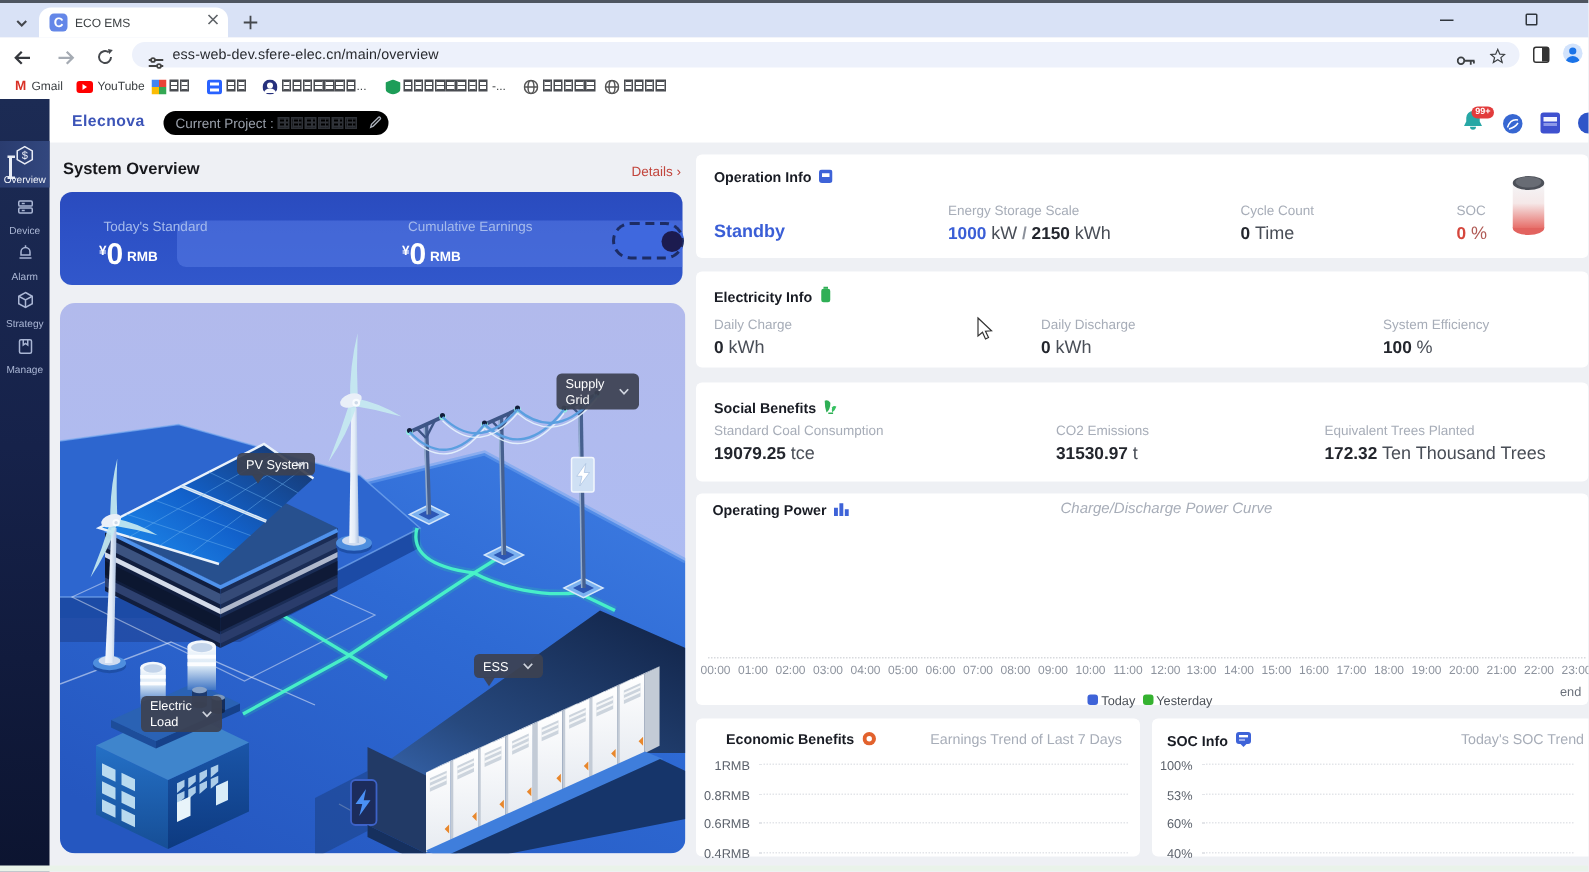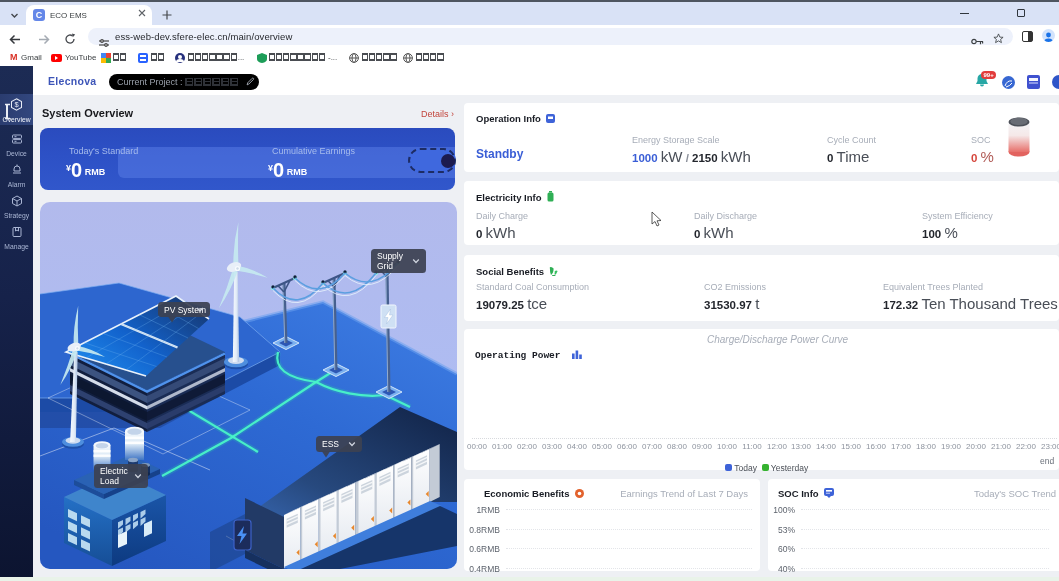--- a/index.html
+++ b/index.html
@@ -43,21 +43,21 @@
   .yen { font-size:9px; font-weight:bold; vertical-align:6px;}
   .bignum { font-size:20px; font-weight:bold; }
   .rmb { font-size:9px; font-weight:bold; vertical-align:2px;}
   #toggle { left:368px; top:20px; width:48px; height:25px; border-radius:14px; background:#3f68de; border:2px dashed #1d2c64; }
   #togglecircle { left:31px; top:3.5px; width:14px; height:14px; border-radius:50%; background:#1c1b4f; }
   #illus { left:40px; top:202px; width:417px; height:367px; border-radius:10px; overflow:hidden; }
   
   .rtitle { font-size:9.5px; font-weight:bold; color:#191c24; white-space:nowrap; }
   .rlabel { font-size:9px; color:#a7adb8; white-space:nowrap; }
   .rval { font-size:11.5px; font-weight:bold; color:#23262d; white-space:nowrap; }
-  .runit { font-size:15px; font-weight:normal; color:#494e57; }
+  .runit { font-size:12px; font-weight:normal; color:#494e57; }
   .blue { color:#3a5ed6; }
   .red { color:#d5463c; }
   #opinfo { left:464px; top:103px; width:595px; height:69px; }
   #elinfo { left:464px; top:181px; width:595px; height:64px; }
   #soben  { left:464px; top:255px; width:595px; height:66px; }
   #oppow  { left:464px; top:329px; width:595px; height:141px; }
   #ecoben { left:464px; top:479px; width:296px; height:92px; }
   #socinfo{ left:768px; top:479px; width:299px; height:92px; }
   .cjk { display:inline-block; width:6.3px; height:7.5px; margin-right:0.8px; vertical-align:-0.5px;
          border:0.8px solid #4a4d52; background:repeating-linear-gradient(0deg,#4a4d52 0 0.8px,transparent 0.8px 2.6px); }
@@ -575,21 +575,21 @@
       </svg></span>
   <span class="abs rlabel" style="left:12px; top:27px;">Standard Coal Consumption</span>
   <span class="abs rval" style="left:12px; top:40px;">19079.25 <span class="runit">tce</span></span>
   <span class="abs rlabel" style="left:240px; top:27px;">CO2 Emissions</span>
   <span class="abs rval" style="left:240px; top:40px;">31530.97 <span class="runit">t</span></span>
   <span class="abs rlabel" style="left:419px; top:27px;">Equivalent Trees Planted</span>
   <span class="abs rval" style="left:419px; top:40px;">172.32 <span class="runit">Ten Thousand Trees</span></span>
 </div>
 
 <div class="abs card" id="oppow">
-  <span class="abs rtitle" style="left:11px; top:21px;font-family:Liberation Mono, monospace;">Operating Power&nbsp; <svg width="10" height="9" style="vertical-align:-1px;">
+  <span class="abs rtitle" style="left:11px; top:6px;">Operating Power&nbsp; <svg width="10" height="9" style="vertical-align:-1px;">
         <rect x="0" y="3.5" width="2.6" height="5.5" fill="#3e63d8"></rect>
         <rect x="3.6" y="0.5" width="2.6" height="8.5" fill="#3e63d8"></rect>
         <rect x="7.2" y="4.5" width="2.6" height="4.5" fill="#3e63d8"></rect>
       </svg></span>
   <span class="abs rlabel" style="left:243px; top:5px; font-size:10px;font-style:italic;">Charge/Discharge Power Curve</span>
   <div class="abs" style="left:8px; top:109px; width:585px; border-top:1px dotted #d8dade;"></div>
   <span class="abs axlbl" style="left:1px; top:113px; width:24px; text-align:center;">00:00</span>
   <span class="abs axlbl" style="left:26px; top:113px; width:24px; text-align:center;">01:00</span>
   <span class="abs axlbl" style="left:51px; top:113px; width:24px; text-align:center;">02:00</span>
   <span class="abs axlbl" style="left:76px; top:113px; width:24px; text-align:center;">03:00</span>

